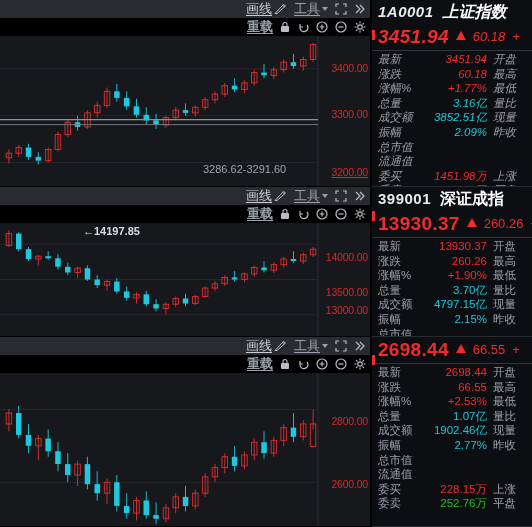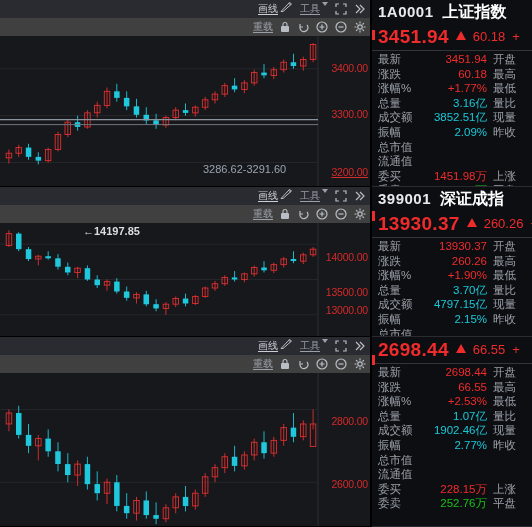--- a/index.html
+++ b/index.html
@@ -14,22 +14,22 @@
   
   .charts{ width:370px; height:527px; display:flex; flex-direction:column; background:#0f1014;}
   .panel{ position:relative; background:#17181c; border-bottom:1px solid #000; overflow:hidden; }
   .panel.p1{ height:187px; }
   .panel.p2{ height:150px; }
   .panel.p3{ height:190px; }
 
   
   .tbrow{ display:flex; justify-content:flex-end; align-items:center; height:18px;
           padding-right:4px; background:#2a2b30; gap:7px; }
-  .tbrow.r2{ background:#404040; }
-  .tb-item{ color:#9aa0a8; font-size:10px; display:flex; align-items:flex-start; gap:2px; white-space:nowrap; }
+  .tbrow.r2{ background:#000000;font-weight:bold; }
+  .tb-item{ color:#9aa0a8; font-size:13px; display:flex; align-items:center; gap:2px; white-space:nowrap; }
   .tb-item.hl{ color:#c9ced4; }
   .tb-underline{ text-decoration:underline; text-underline-offset:2px; }
   .ic{ display:inline-block; line-height:1; color:#b9bec5; }
   .ic svg{ display:block; }
   .caret{ width:0;height:0;border-left:3px solid transparent;border-right:3px solid transparent;
           border-top:4px solid #9aa0a8; }
 
   
   .plot{ position:absolute; left:0; right:0; bottom:0; top:36px; }
   .plot svg{ display:block; width:100%; height:100%; }
@@ -38,21 +38,21 @@
              font-family:"Liberation Sans",sans-serif; letter-spacing:-0.2px; }
   .annot{ position:absolute; color:#9aa4b0; font-size:11px; white-space:nowrap; }
   .annot2{ position:absolute; color:#d9dde2; font-size:11px; white-space:nowrap; font-weight:bold;}
 
   
   .vsep{ width:2px; background:#000; height:527px; }
 
   
   .quotes{ width:160px; height:527px; background:#0d0e12; display:flex; flex-direction:column; }
   .qblock{ position:relative; overflow:hidden; border-bottom:1px solid #2a2b30;}
-  .qb1{ height:187px; } .qb2{ height:150px; } .qb3{ height:190px; }
+  .qb1{ height:187px;font-style:italic; } .qb2{ height:150px; } .qb3{ height:190px; }
 
   .qhead{ display:flex; align-items:baseline; gap:9px; padding:2px 0 0 6px; height:24px; }
   .qcode{ color:#e8ebee; font-size:15px; font-weight:bold; letter-spacing:0.5px;
           font-family:"Liberation Sans",sans-serif;}
   .qname{ color:#ffffff; font-size:16px; font-weight:bold; }
 
   .qprice{ display:flex; align-items:center; gap:7px; padding-left:6px; height:25px; }
   .qlast{ color:#f02b2b; font-size:19px; font-weight:bold; letter-spacing:0.3px; }
   .uparrow{ width:0;height:0;border-left:5px solid transparent;border-right:5px solid transparent;
             border-bottom:9px solid #f02b2b; position:relative; top:-1px;}

